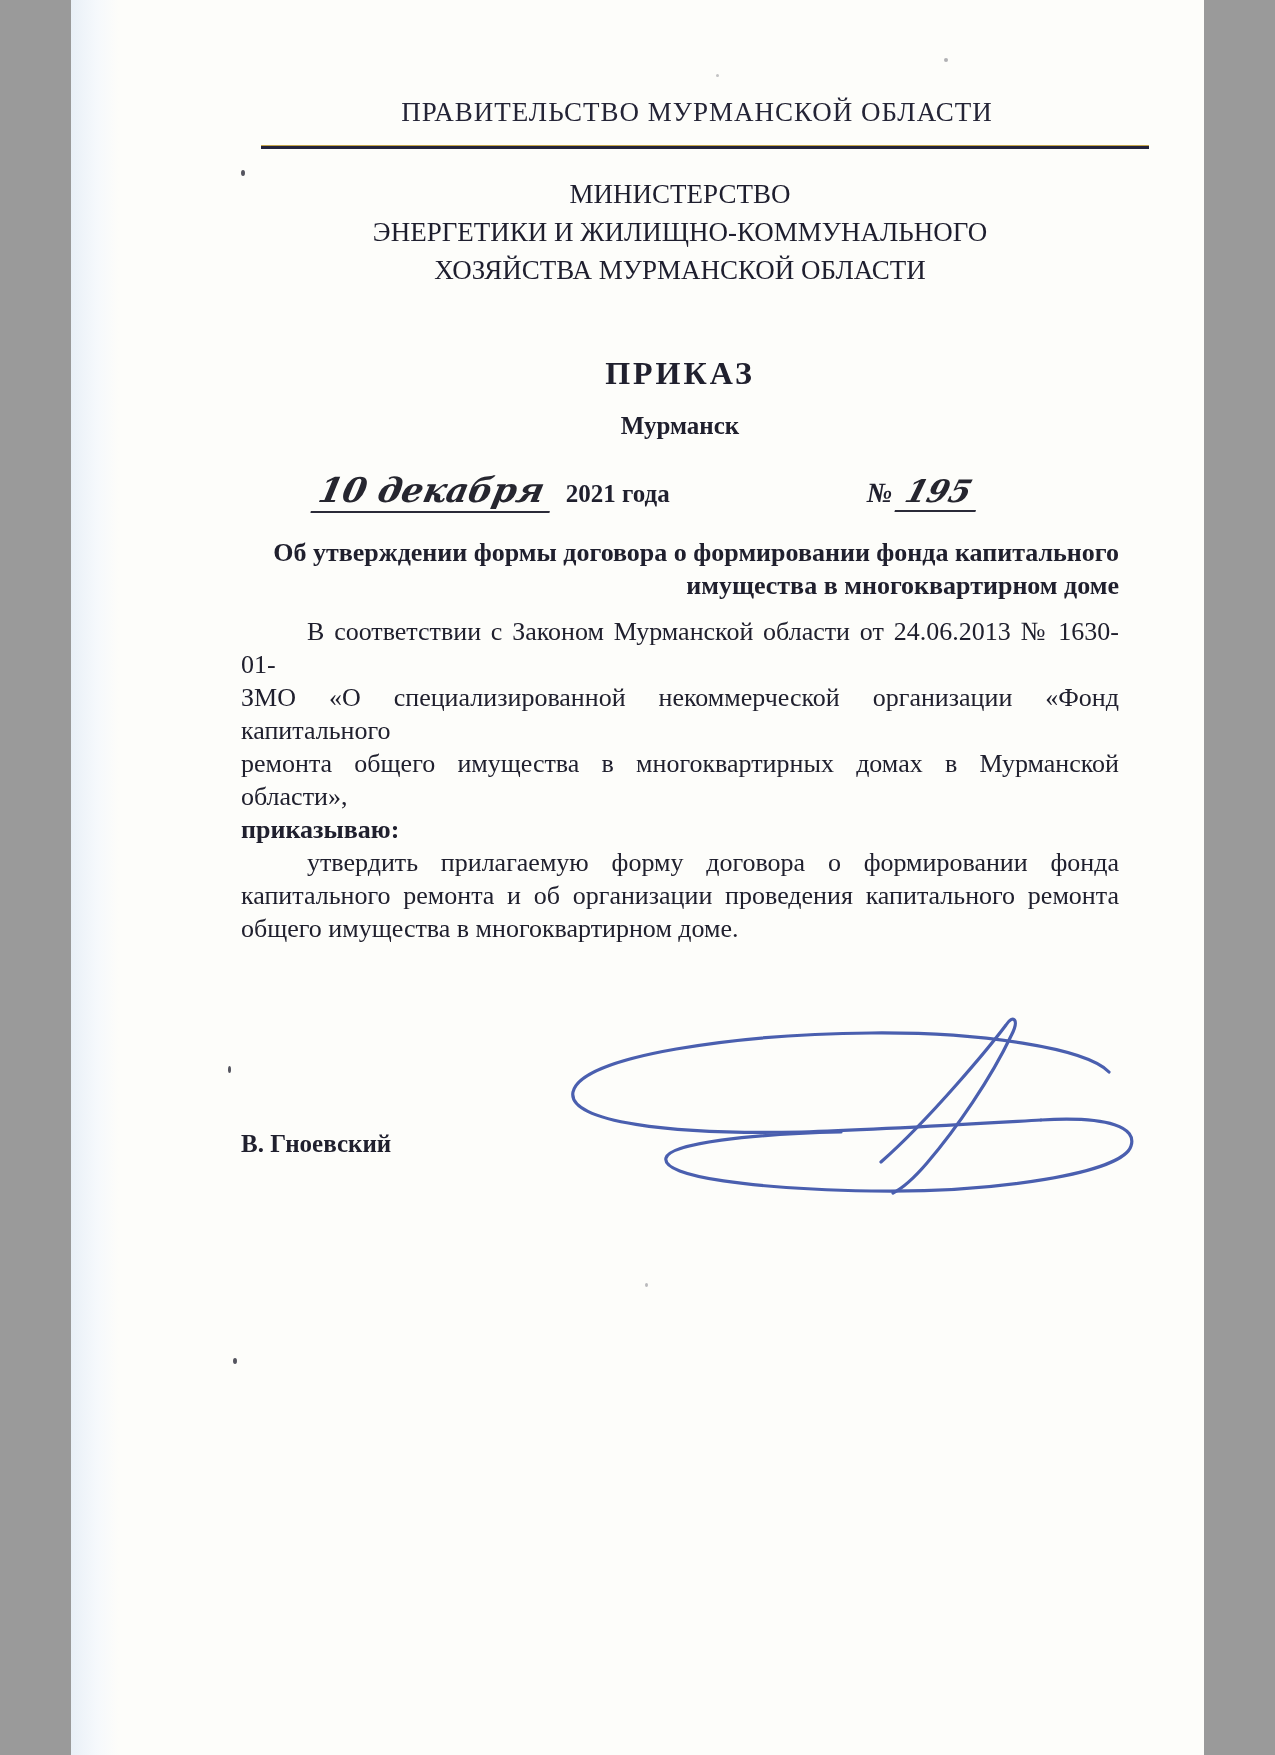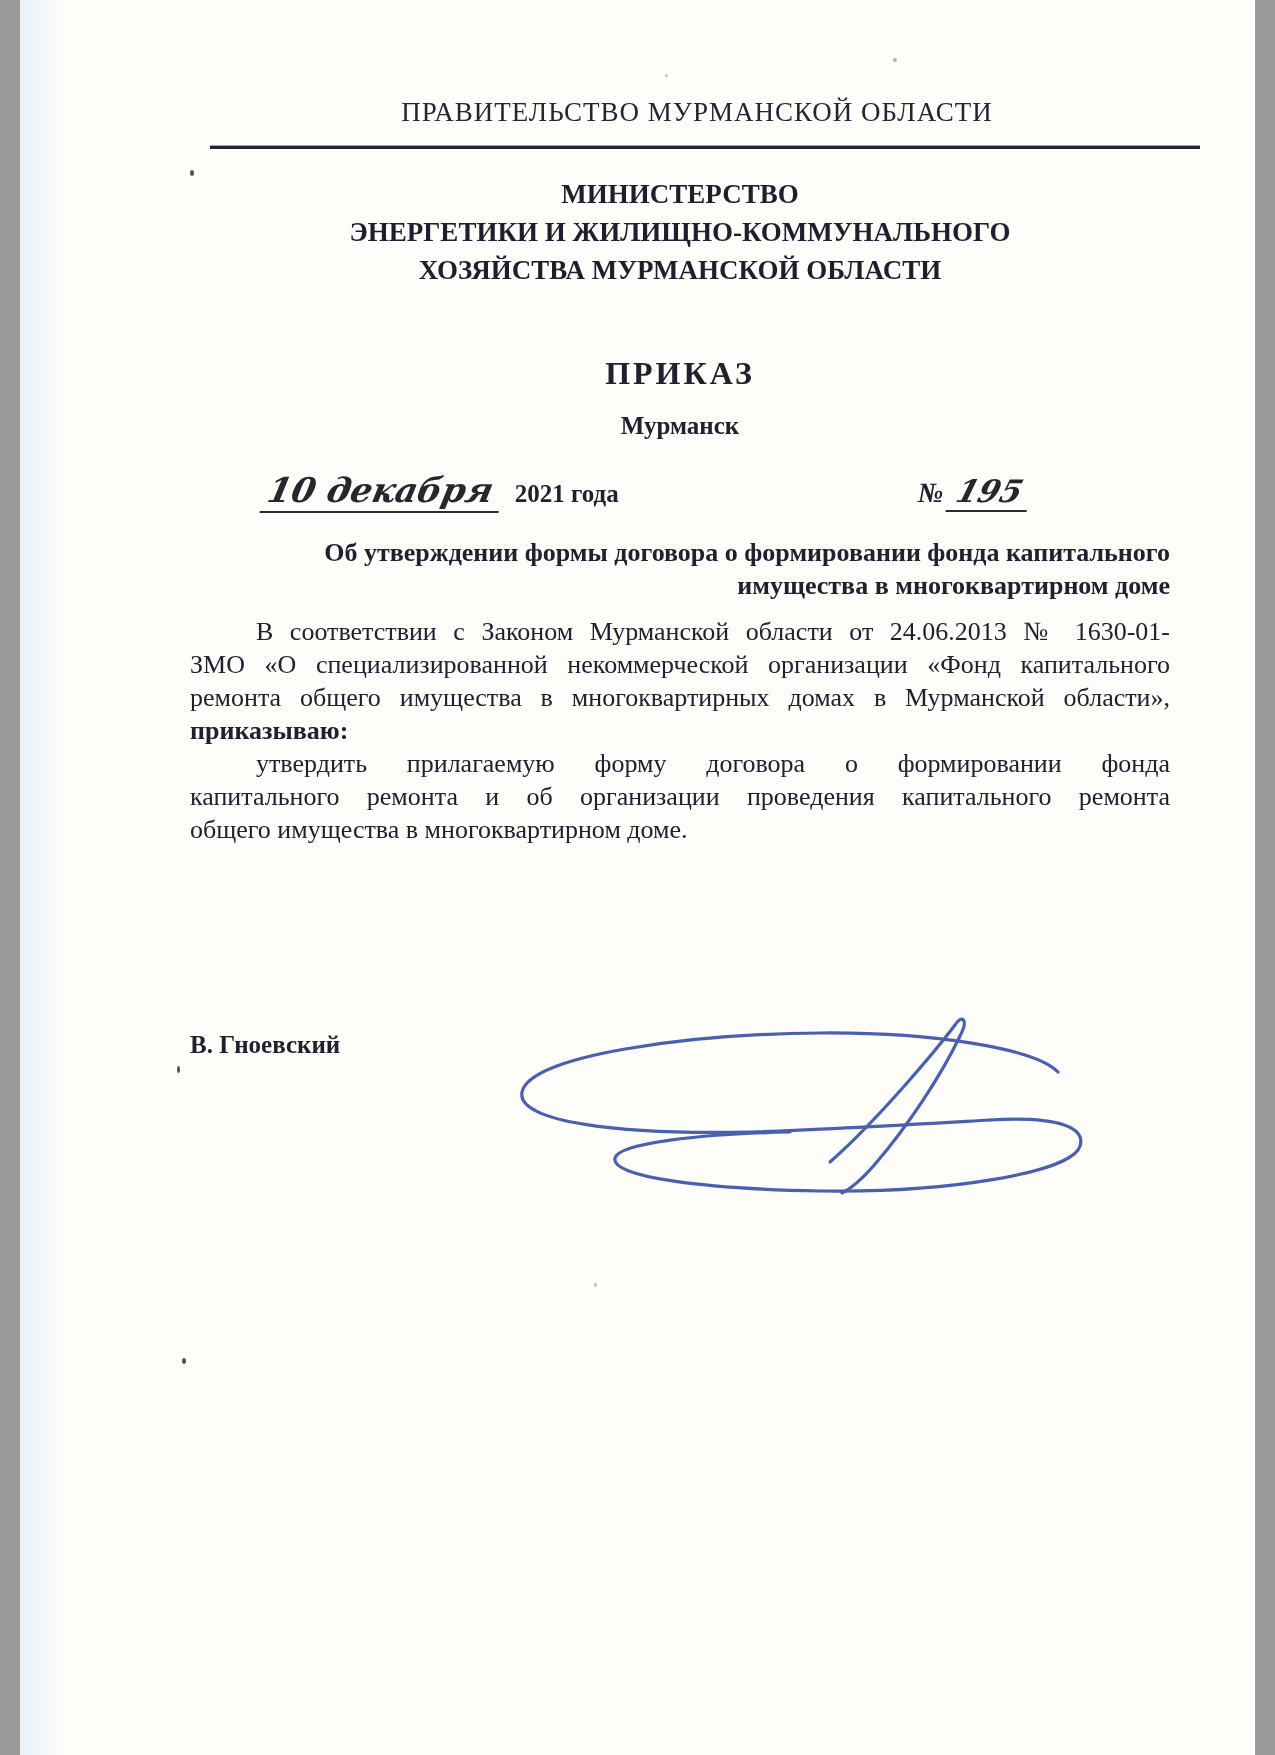--- a/index.html
+++ b/index.html
@@ -1,18 +1,18 @@
 <!DOCTYPE html>
 <html><head>
 <meta charset="utf-8">
 <style>
   html,body { margin:0; padding:0; background:#9a9a9a; }
   .page {
     position:relative;
-    width:1235px; height:1755px;
+    width:1133px; height:1755px;
     margin:0 auto;
     background:#fdfdfa;
     font-family:"Liberation Serif","DejaVu Serif",serif;
     color:#20202e;
     overflow:hidden;
   }
   
   .page::before {
     content:""; position:absolute; left:0; top:0; bottom:0; width:48px;
     background:linear-gradient(to right,#e9f0f7 0%,#f6f9fc 55%,rgba(255,255,255,0) 100%);
@@ -24,21 +24,21 @@
     text-align:center; padding-left:34px;
     font-size:27px; letter-spacing:1px; line-height:40px;
     font-weight:normal; color:#242436;
   }
   .rule {
     height:4px; margin:13px -30px 0 20px;
     background:linear-gradient(#c3a348 0 1px, #23233a 1px 100%);
   }
   .ministry {
     margin-top:26px; text-align:center;
-    font-weight:bold; font-size:27px; line-height:38px; color:#1e1e2e;
+    font-weight:normal; font-size:27px; line-height:38px; color:#1e1e2e;
   }
   .doc-type {
     margin-top:64px; text-align:center;
     font-weight:bold; font-size:32px; letter-spacing:3px; line-height:40px;
   }
   .city {
     margin-top:17px; text-align:center;
     font-weight:bold; font-size:25px; line-height:32px;
   }
 

